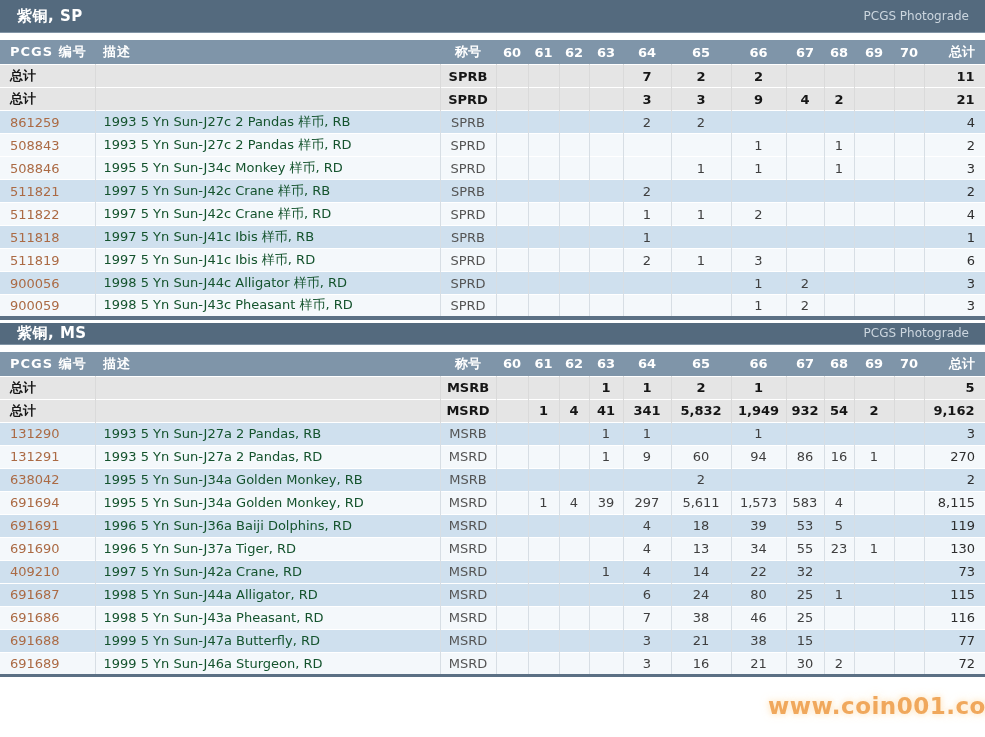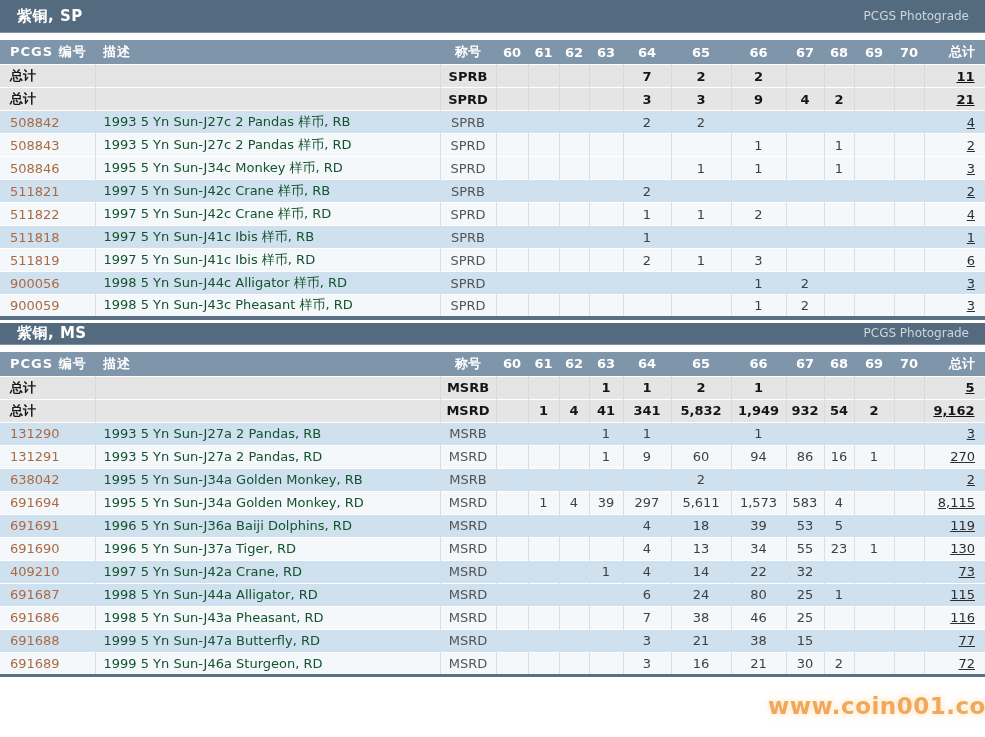--- a/index.html
+++ b/index.html
@@ -32,21 +32,21 @@
   th.c-number{text-align:left;padding-left:10px;letter-spacing:1px;}
   th.c-desc{text-align:left;padding-left:8px;letter-spacing:1px;}
   th.c-desig{text-align:center;}
   th.c-grade{text-align:center;}
   th.c-total{text-align:right;padding-right:10px;}
   tbody td{
     font-size:13px;height:23px;padding:0;overflow:hidden;white-space:nowrap;
     border-top:1px solid #ffffff;border-right:1px solid rgba(110,135,158,.28);
     color:#3f3f3f;box-sizing:border-box;
   }
-  tbody td:last-child{border-right:none;text-decoration:underline;}
+  tbody td:last-child{border-right:none;}
   tr.r-blue td{background:#cfe0ee;}
   tr.r-light td{background:#f4f8fb;}
   tr.r-total td{background:#e5e5e5;font-weight:bold;color:#161616;
     border-right:1px solid rgba(150,150,150,.35);}
   td.c-number{padding-left:10px;}
   td.c-number .num-link{color:#ab6a44;cursor:pointer;}
   tr.r-total td.c-number{color:#161616;}
   td.c-desc{padding-left:8px;color:#14532d;}
   td.c-desig{text-align:center;color:#545454;}
   tr.r-total td.c-desig{color:#161616;}
@@ -135,21 +135,21 @@
             <td class="c-grade">3</td>
             <td class="c-grade">3</td>
             <td class="c-grade">9</td>
             <td class="c-grade">4</td>
             <td class="c-grade">2</td>
             <td class="c-grade"></td>
             <td class="c-grade"></td>
             <td class="c-total">21</td>
           </tr>
           <tr class="r-blue">
-            <td class="c-number"><span class="num-link">508842</span></td>
+            <td class="c-number"><span class="num-link">861259</span></td>
             <td class="c-desc">1993 5 Yn Sun-J27c 2 Pandas 样币, RB</td>
             <td class="c-desig">SPRB</td>
             <td class="c-grade"></td>
             <td class="c-grade"></td>
             <td class="c-grade"></td>
             <td class="c-grade"></td>
             <td class="c-grade">2</td>
             <td class="c-grade">2</td>
             <td class="c-grade"></td>
             <td class="c-grade"></td>

